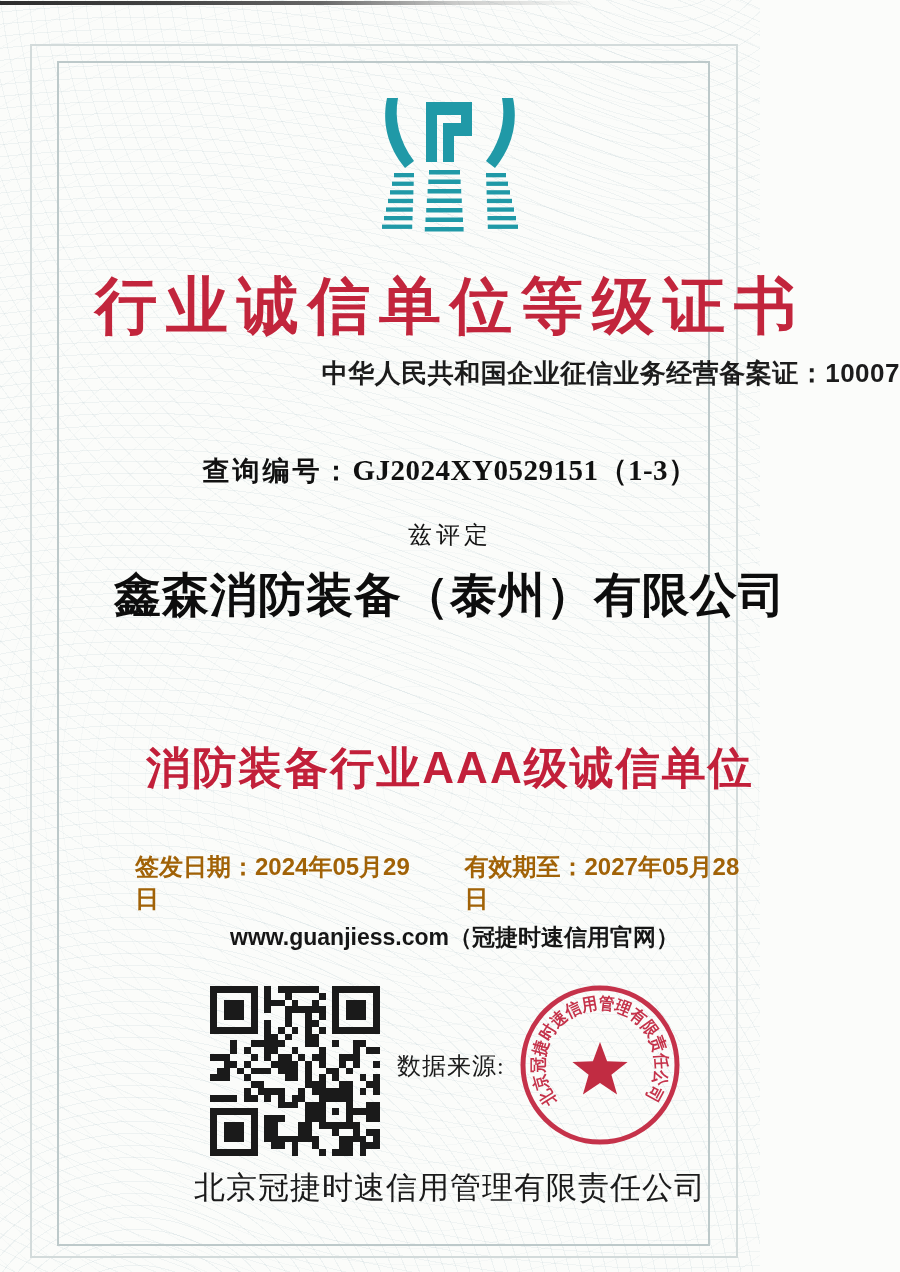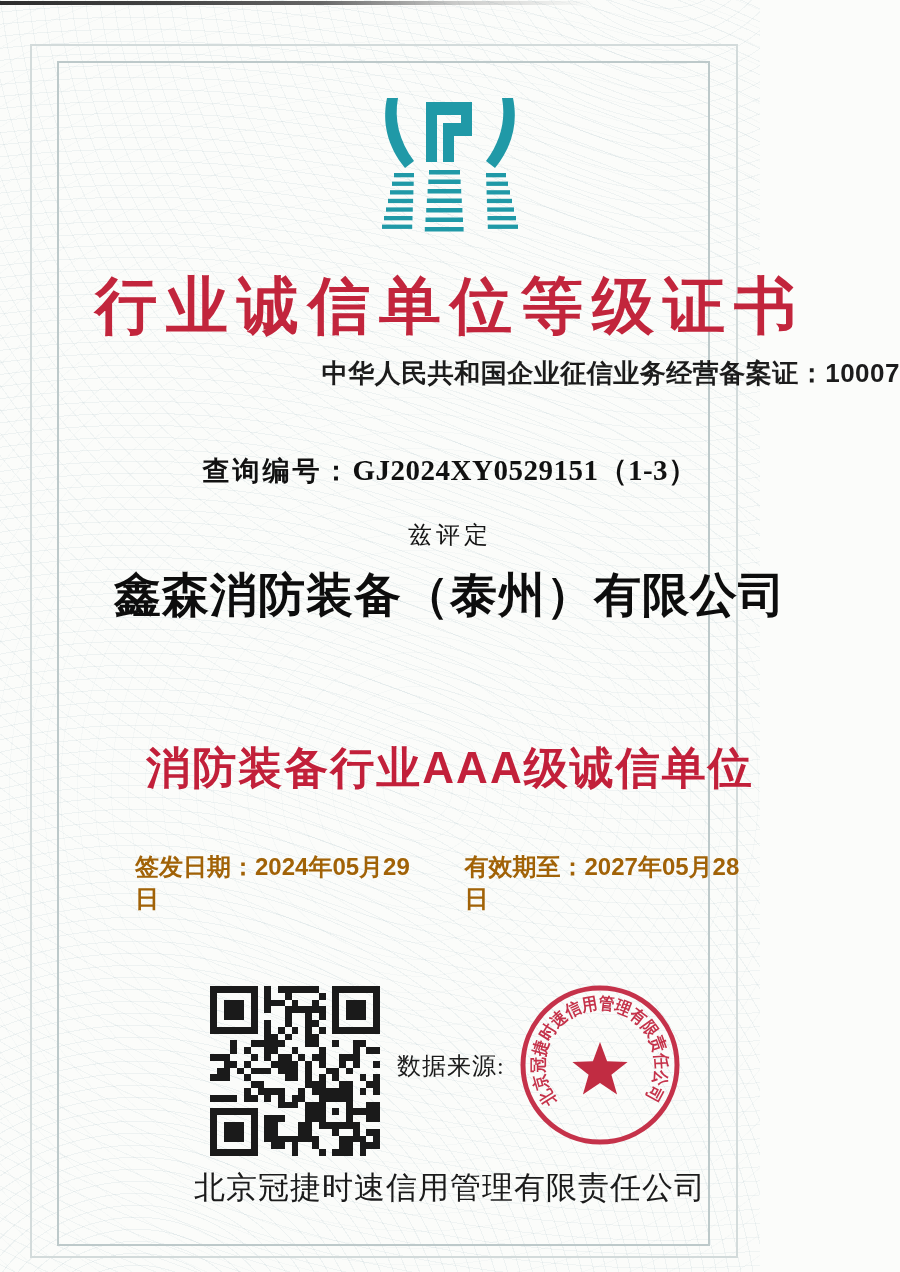--- a/index.html
+++ b/index.html
@@ -104,20 +104,23 @@
 
   <div class="abs hereby">兹评定</div>
   <div class="abs company">鑫森消防装备（泰州）有限公司</div>
   <div class="abs award">消防装备行业AAA级诚信单位</div>
 
   <div class="dates">
     <span><span>签发日期：</span><span>2024年05月29日</span></span>
     <span><span>有效期至：</span><span>2027年05月28日</span></span>
   </div>
 
+  <div class="url2">
+    <span>www.guanjiess.com（冠捷时速信用官网）</span>
+  </div>
 
   <svg class="qr" viewBox="0 0 25 25" shape-rendering="crispEdges">
       <rect x="0" y="0" width="1" height="1" fill="#1a1a1a"></rect>
       <rect x="1" y="0" width="1" height="1" fill="#1a1a1a"></rect>
       <rect x="2" y="0" width="1" height="1" fill="#1a1a1a"></rect>
       <rect x="3" y="0" width="1" height="1" fill="#1a1a1a"></rect>
       <rect x="4" y="0" width="1" height="1" fill="#1a1a1a"></rect>
       <rect x="5" y="0" width="1" height="1" fill="#1a1a1a"></rect>
       <rect x="6" y="0" width="1" height="1" fill="#1a1a1a"></rect>
       <rect x="8" y="0" width="1" height="1" fill="#1a1a1a"></rect>

